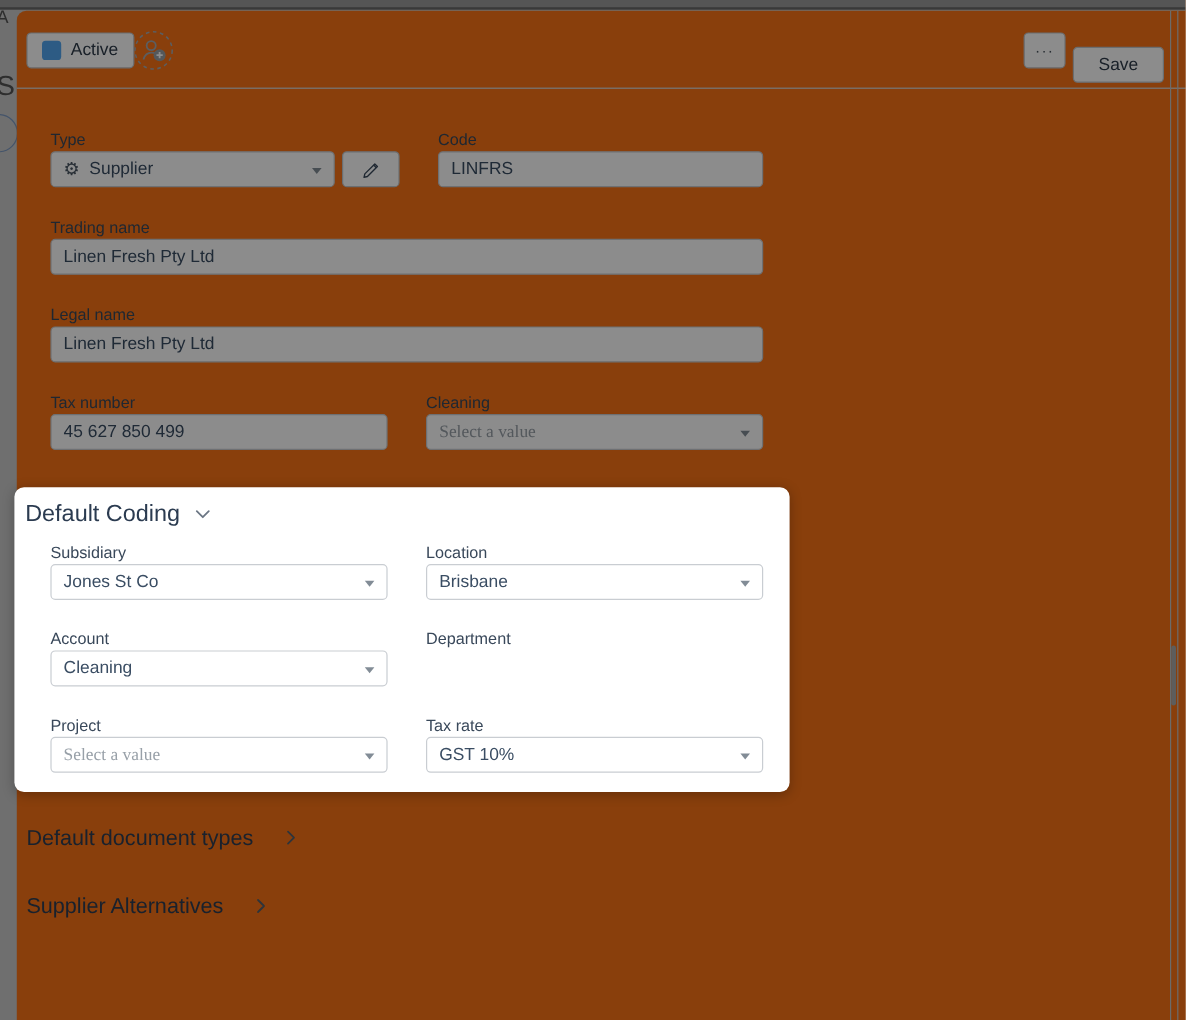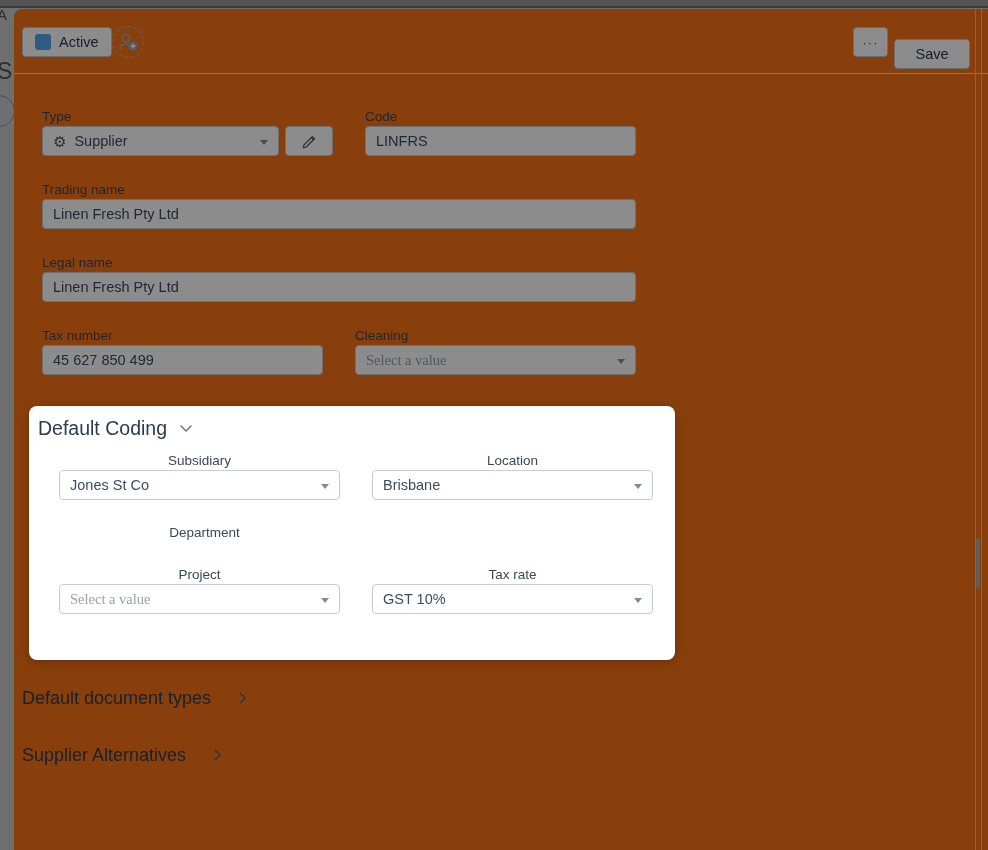--- a/index.html
+++ b/index.html
@@ -69,28 +69,28 @@
   
   .v-line { position:absolute; top:0; bottom:0; width:1px; background:#c4c4c4; }
   .v-line-1 { left:961px; } .v-line-2 { left:967px; }
   .scroll-thumb { position:absolute; left:962px; top:529px; width:4px; height:50px;
     background:#a9a9a9; border-radius:2px; cursor:pointer; }
 
   
   .dim-overlay { position:absolute; inset:0; background:rgba(0,0,0,0.45); z-index:10; }
 
   
-  .spot-card { position:absolute; left:29px; top:406px; width:646px; height:254px;
+  .spot-card { position:absolute; left:12px; top:406px; width:646px; height:254px;
     background:#fff; border-radius:8px; z-index:20;
     box-shadow:0 2px 10px rgba(0,0,0,0.25); }
   .spot-title-row { display:flex; align-items:center; gap:12px;
     margin:9px 0 0 9px; height:26px; cursor:pointer; }
   .spot-title { font-size:19.5px; color:#2b3b50; }
   .spot-form { position:absolute; left:10px; top:46px; width:614px; }
-  .spot-form .frow { margin-bottom:24px;text-align:center; }
+  .spot-form .frow { margin-bottom:24px; }
 
   .chev-svg { display:block; }
 </style>
 </head>
 <body>
 
 <div class="top-strip"></div>
 <span class="bg-letter bg-letter-a">A</span>
 <span class="bg-letter bg-letter-s">S</span>
 <div class="bg-circle"></div>
@@ -213,20 +213,27 @@
       <div class="fcol">
         <label class="f-label">Location</label>
         <div class="dropdown">
           <span class="val">Brisbane</span>
           <span class="caret"></span>
         </div>
       </div>
     </div>
     <div class="frow">
       <div class="fcol">
+        <label class="f-label">Account</label>
+        <div class="dropdown">
+          <span class="val">Cleaning</span>
+          <span class="caret"></span>
+        </div>
+      </div>
+      <div class="fcol">
         <label class="f-label">Department</label>
       </div>
     </div>
     <div class="frow">
       <div class="fcol">
         <label class="f-label">Project</label>
         <div class="dropdown placeholder">
           <span class="val">Select a value</span>
           <span class="caret"></span>
         </div>

